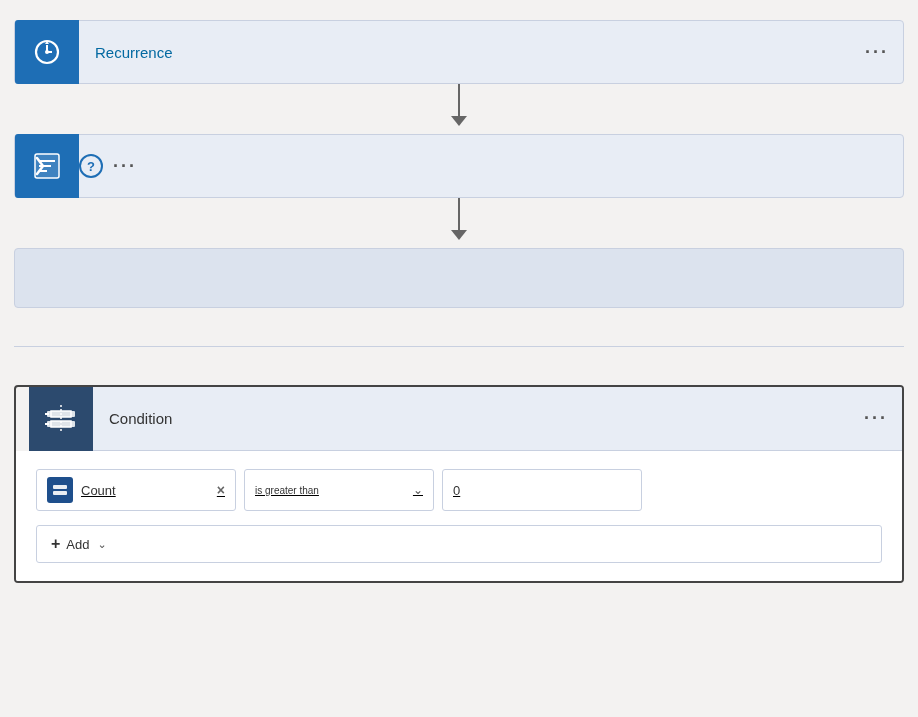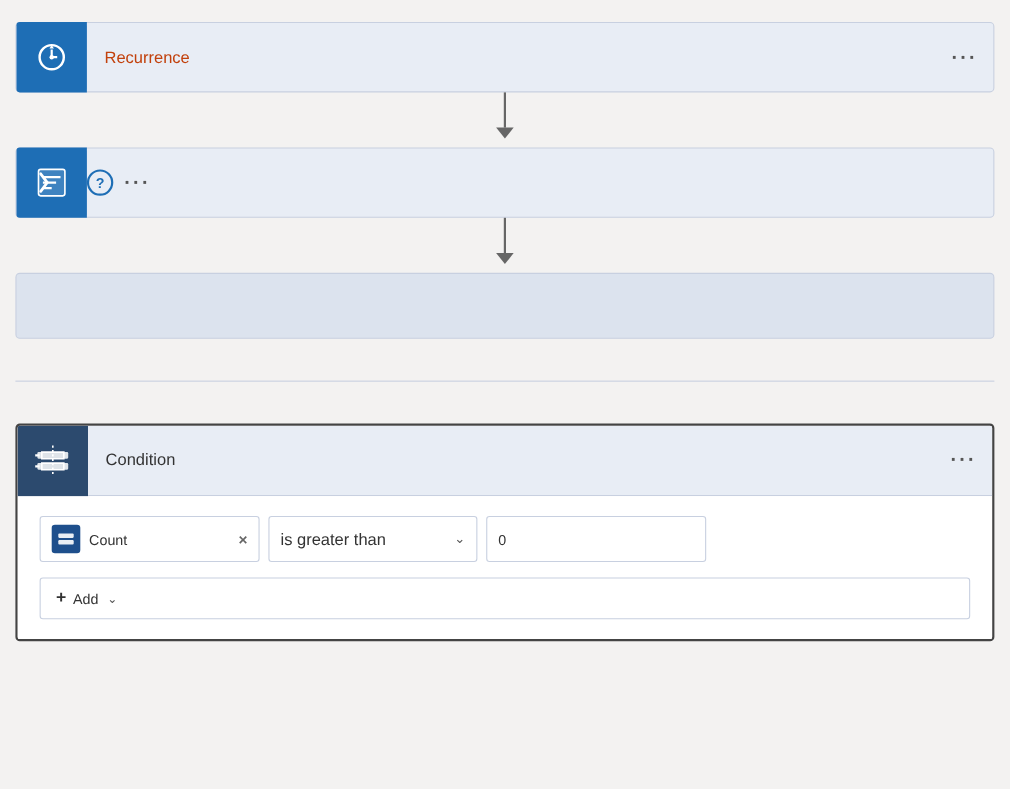--- a/index.html
+++ b/index.html
@@ -43,21 +43,21 @@
     }
 
     .step-icon.blue {
       background: #1e6eb5;
     }
 
     .step-label {
       flex: 1;
       padding-left: 16px;
       font-size: 15px;
-      color: #c2410c;
+      color: #0369a1;
       font-weight: 400;
     }
 
     .step-actions {
       display: flex;
       align-items: center;
       gap: 10px;
       padding-right: 14px;
     }
 
@@ -134,20 +134,21 @@
       border-radius: 4px;
       overflow: hidden;
     }
 
     .condition-header {
       display: flex;
       align-items: center;
       background: #e8edf5;
       height: 64px;
       border-bottom: 1px solid #c8d0e0;
+      margin-left: 13px;
     }
 
     .condition-icon {
       width: 64px;
       height: 64px;
       background: #2c4a6e;
       display: flex;
       align-items: center;
       justify-content: center;
       flex-shrink: 0;
@@ -163,20 +164,21 @@
     .condition-body {
       background: #fff;
       padding: 18px 20px 18px 20px;
     }
 
     .condition-row {
       display: flex;
       align-items: center;
       gap: 8px;
       margin-bottom: 14px;
+      text-decoration: underline;
     }
 
     .token-field {
       display: flex;
       align-items: center;
       border: 1px solid #c8d0e0;
       border-radius: 3px;
       background: #fff;
       padding: 6px 10px;
       min-width: 200px;
@@ -215,21 +217,21 @@
       border-radius: 3px;
       background: #fff;
       padding: 6px 10px;
       min-width: 190px;
       height: 42px;
       cursor: pointer;
       justify-content: space-between;
     }
 
     .operator-text {
-      font-size: 15px;
+      font-size: 10px;
       color: #333;
     }
 
     .chevron-down {
       color: #555;
       font-size: 12px;
     }
 
     .value-field {
       border: 1px solid #c8d0e0;

